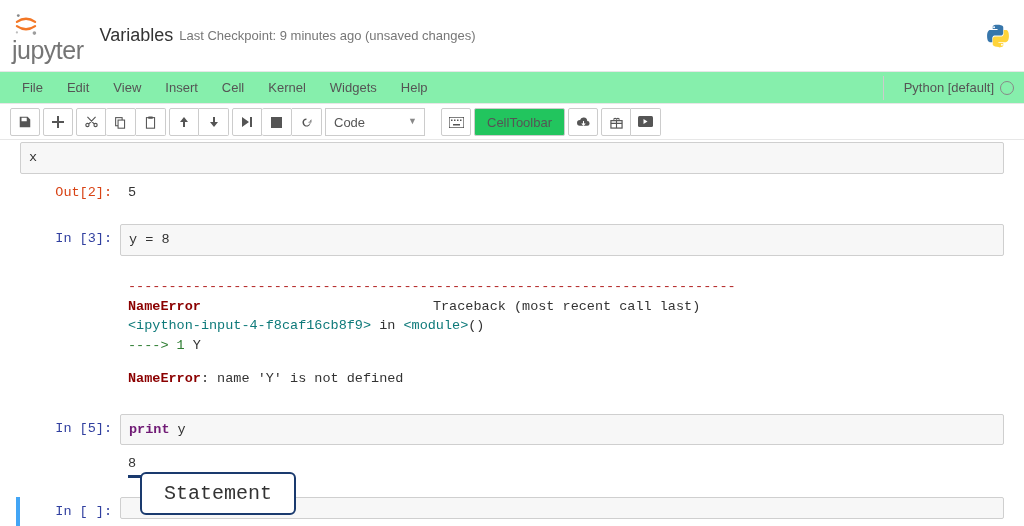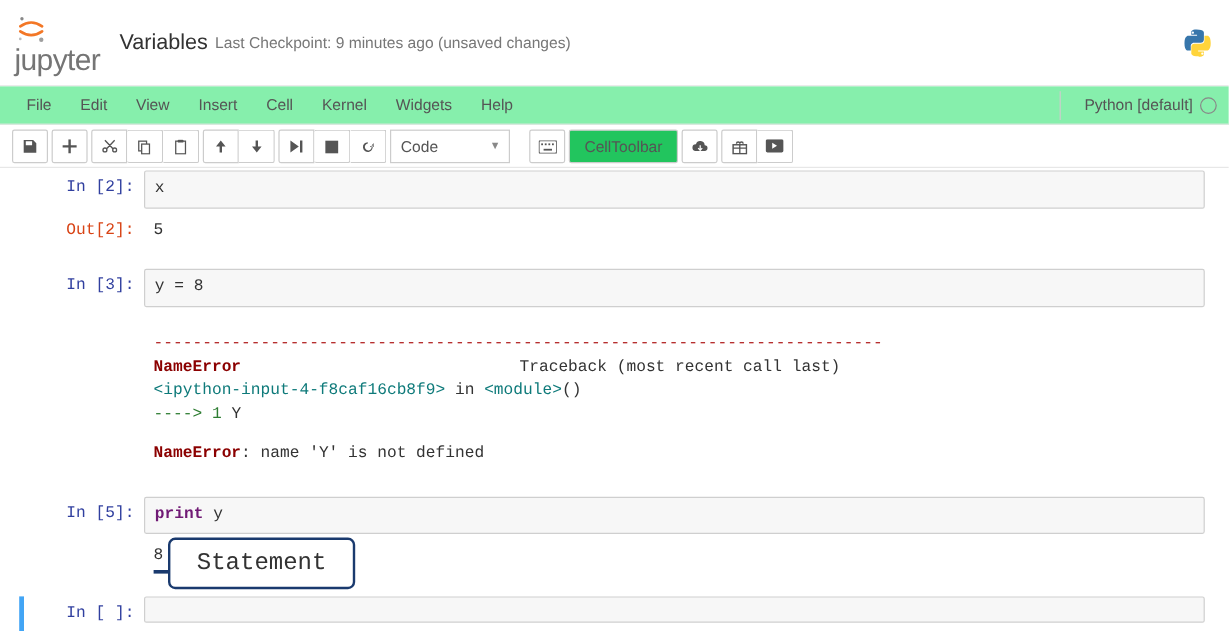--- a/index.html
+++ b/index.html
@@ -222,21 +222,20 @@
             <path d="M5.5 3l4 2.5-4 2.5V3z" fill="#fff"></path>
           </svg>
         </span>
     </div>
   </div>
 </div>
 
 <div class="notebook">
 
   <div class="cell">
-    <div class="prompt in-prompt">In [2]:</div>
     <div class="cell-body">
       <div class="input-area">x</div>
     </div>
   </div>
   <div class="cell">
     <div class="prompt out-prompt">Out[2]:</div>
     <div class="cell-body">
       <div class="output-area output-text">5</div>
     </div>
   </div>
@@ -287,13 +286,13 @@
 
   <div class="cell active-cell">
     <div class="prompt in-prompt">In [ ]:</div>
     <div class="cell-body">
       <div class="input-area" style="min-height:22px"></div>
     </div>
   </div>
 
 </div>
 
-<div class="annotation" style="left:140px; top:448px;text-align:right;">Statement</div>
+<div class="annotation" style="left:140px; top:472px;text-align:right;">Statement</div>
 
 </body></html>

